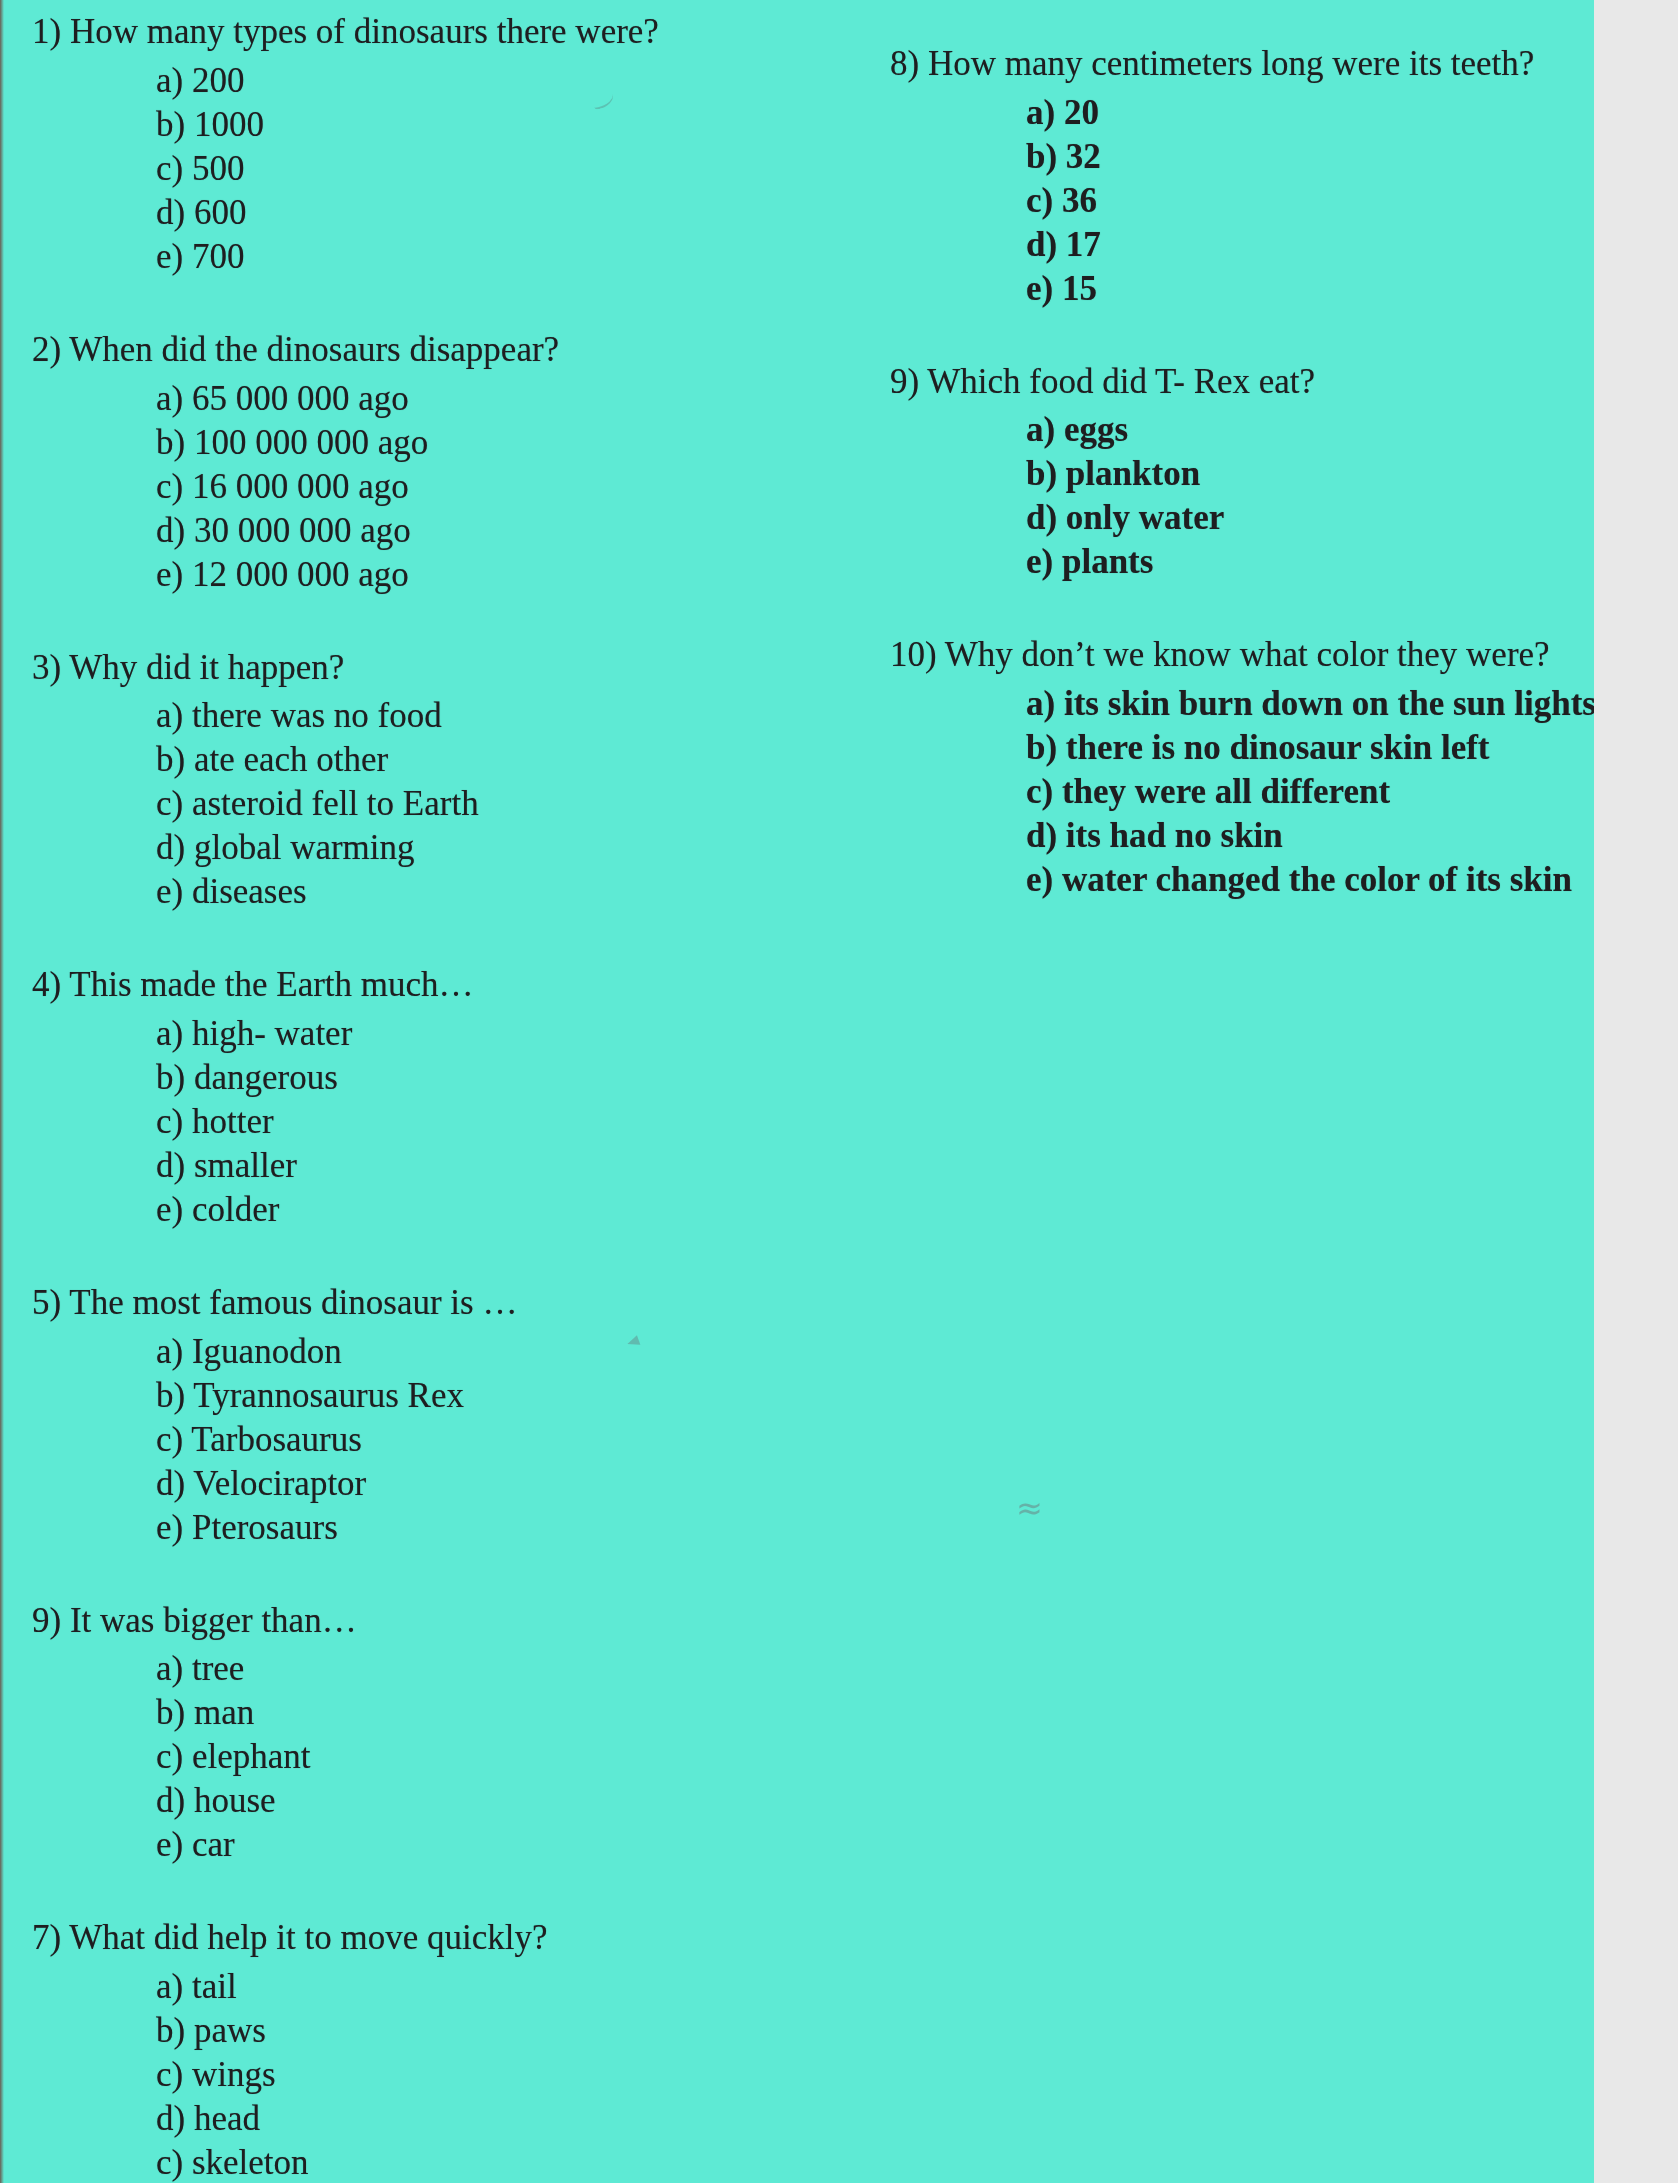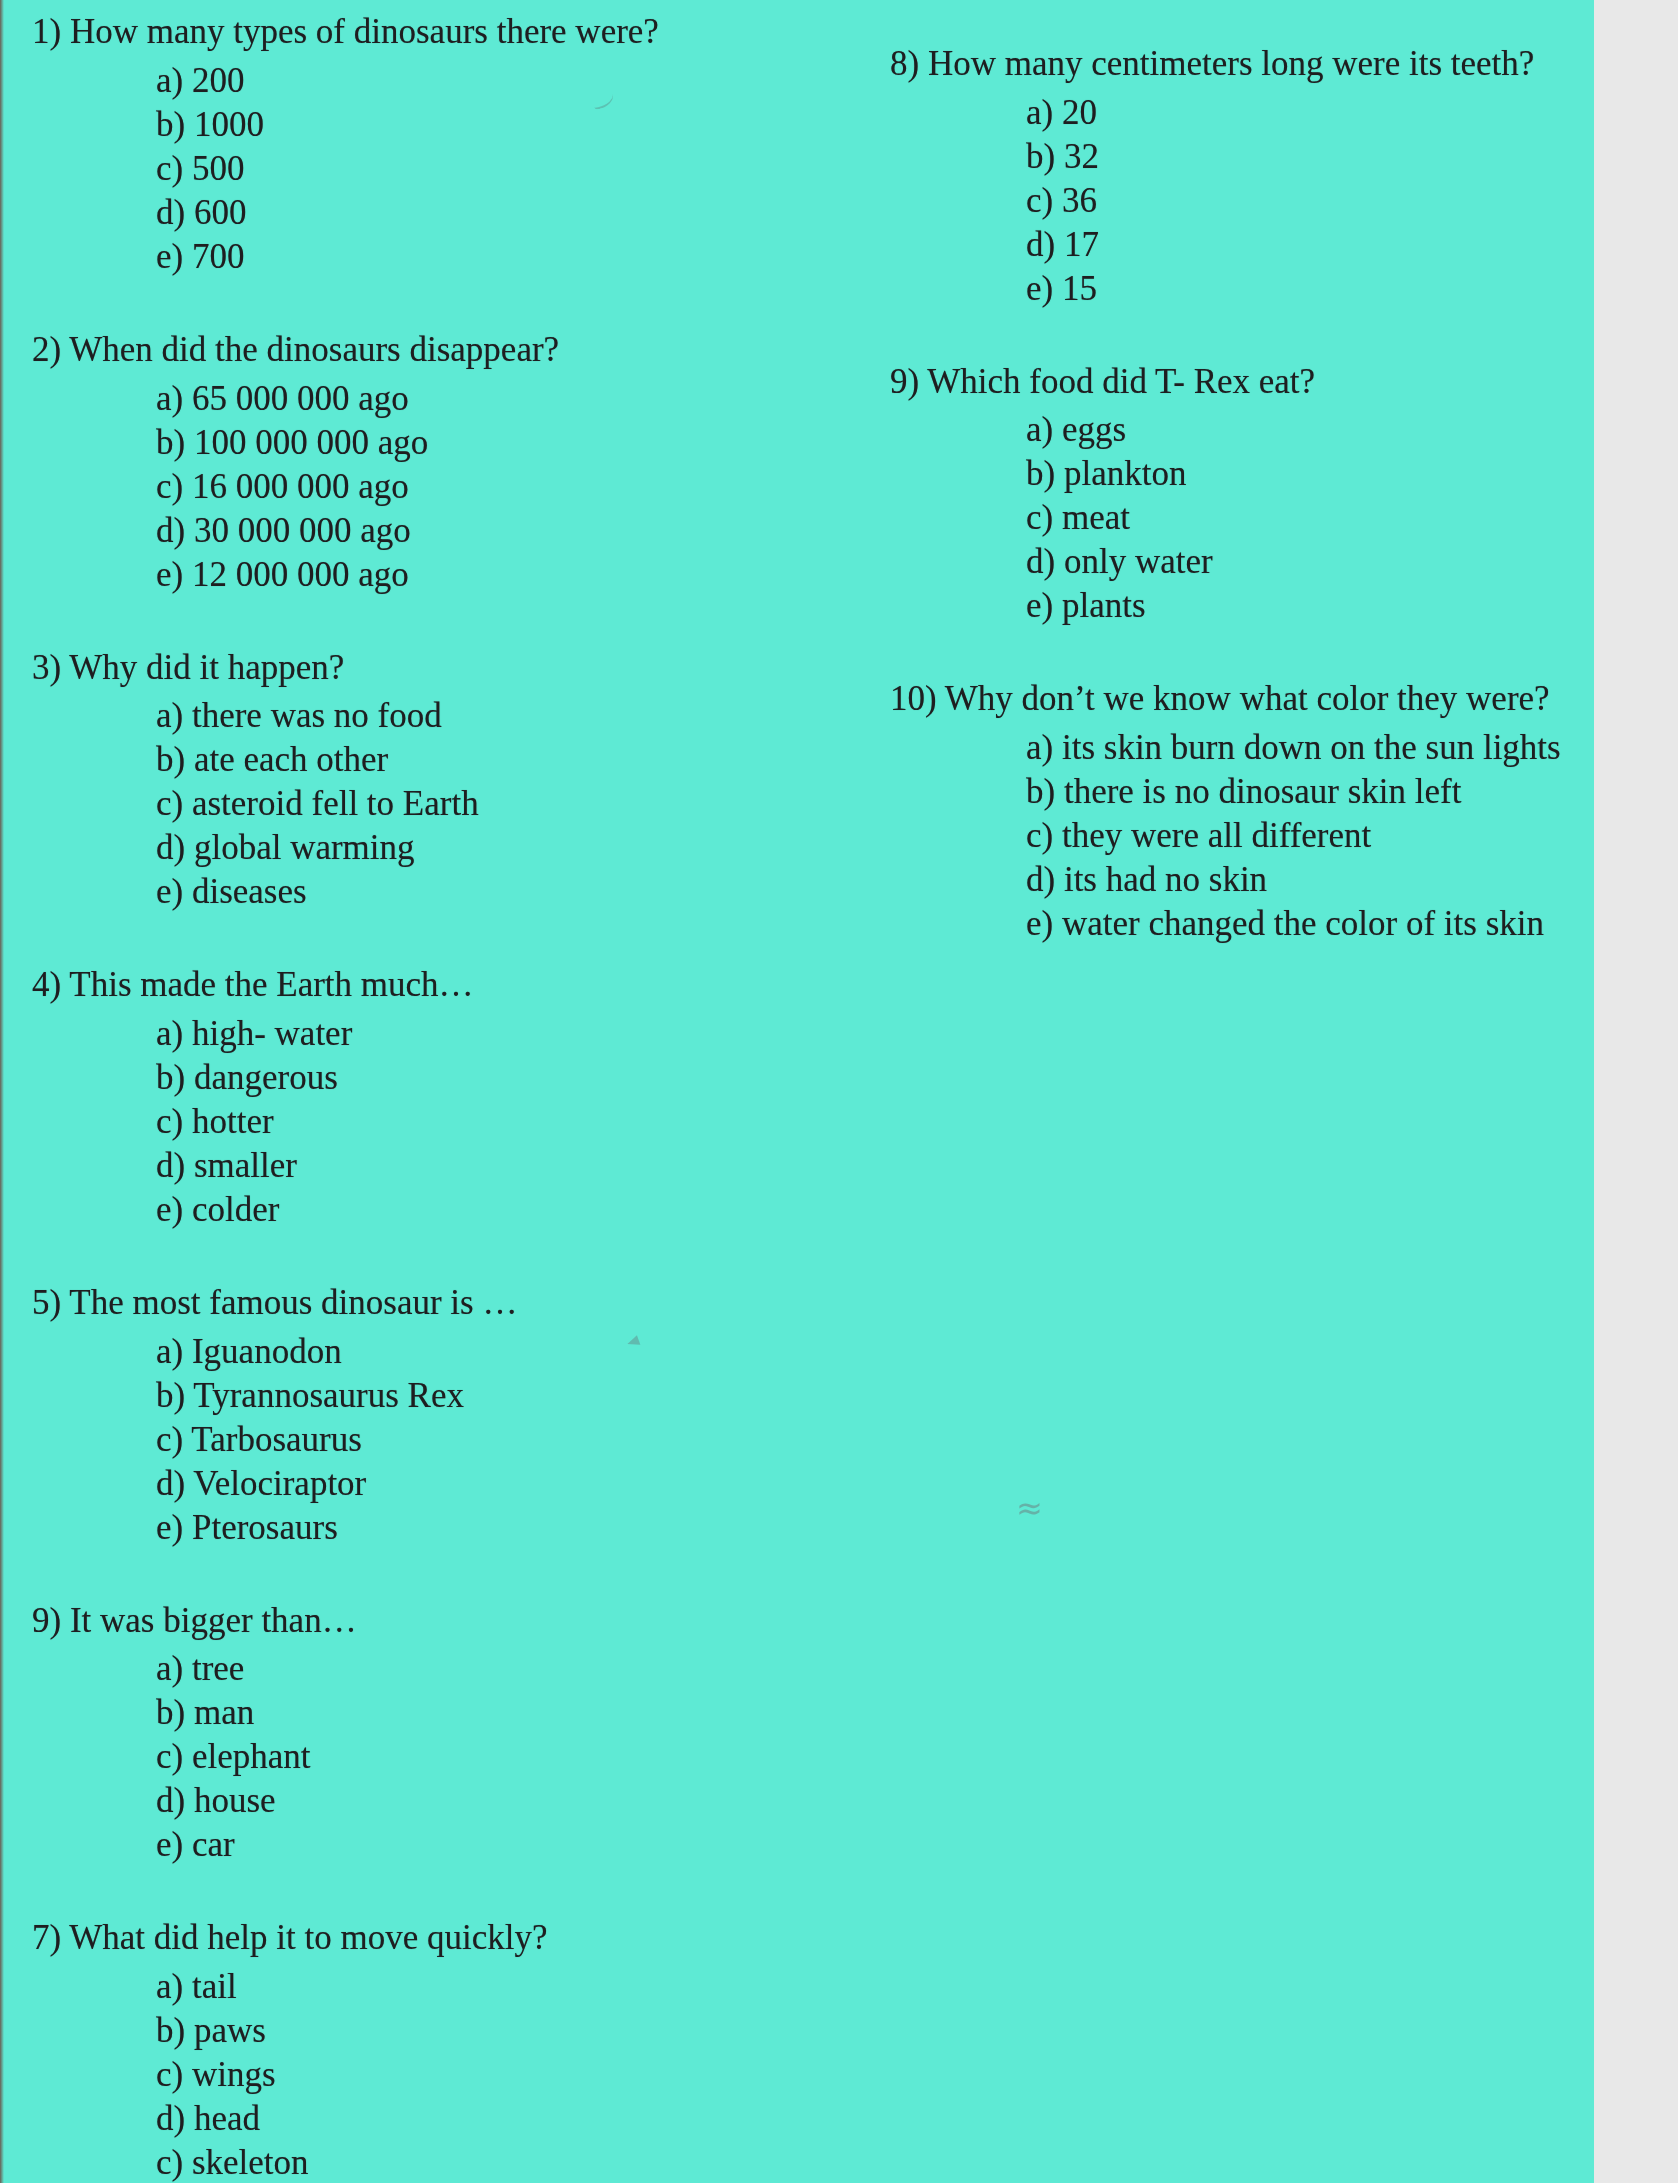--- a/index.html
+++ b/index.html
@@ -33,21 +33,21 @@
 
   .q { margin-bottom: 49px; }
   .q-line {
     font-size: 35px;
     line-height: 44px;
     white-space: nowrap;
     text-shadow: 0 0 0.8px rgba(30,30,32,0.45);
   }
   .opts { margin-top: 4.7px; }
   .col-left  .opts { padding-left: 124px; }
-  .col-right .opts { padding-left: 136px; }
+  .col-right .opts { padding-left: 136px; font-weight: bold; }
   .opt {
     font-size: 35px;
     line-height: 44px;
     white-space: nowrap;
     text-shadow: 0 0 0.8px rgba(30,30,32,0.45);
   }
 
   
   .artifact { position: absolute; pointer-events: none; }
   .artifact-tick {
@@ -171,21 +171,20 @@
         <div class="opt">d) 17</div>
         <div class="opt">e) 15</div>
       </div>
     </section>
 
     <section class="q">
       <div class="q-line">9) Which food did T- Rex eat?</div>
       <div class="opts">
         <div class="opt">a) eggs</div>
         <div class="opt">b) plankton</div>
-        <div class="opt">c) meat</div>
         <div class="opt">d) only water</div>
         <div class="opt">e) plants</div>
       </div>
     </section>
 
     <section class="q">
       <div class="q-line">10) Why don’t we know what color they were?</div>
       <div class="opts">
         <div class="opt">a) its skin burn down on the sun lights</div>
         <div class="opt">b) there is no dinosaur skin left</div>

